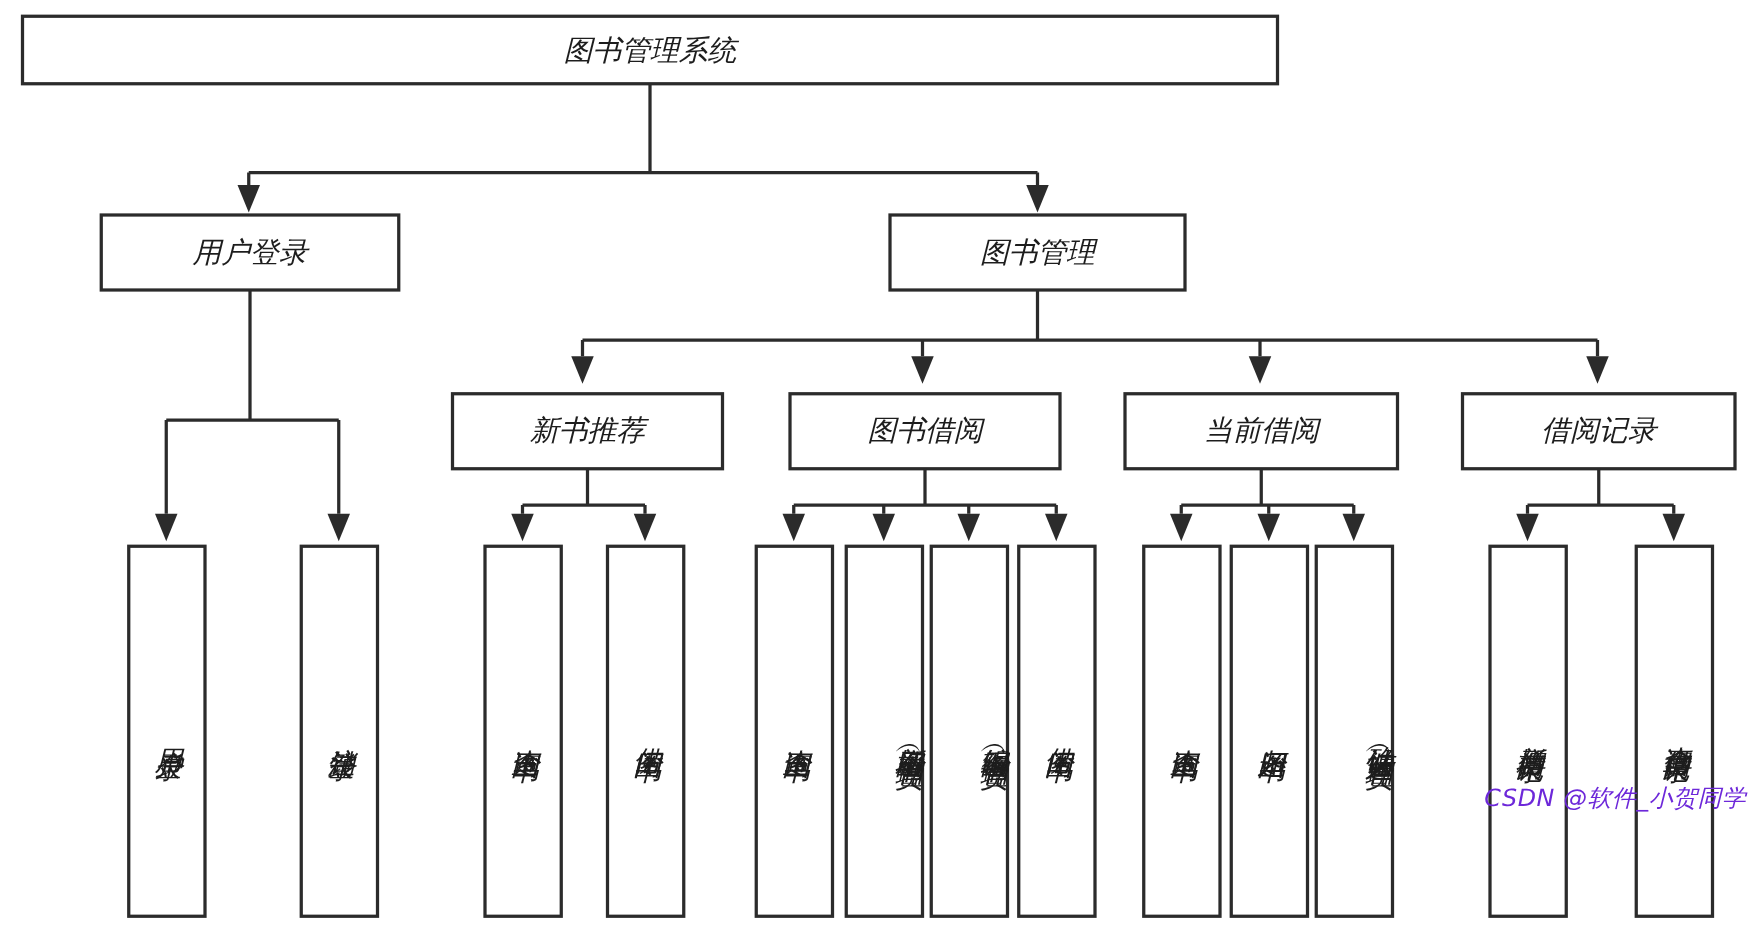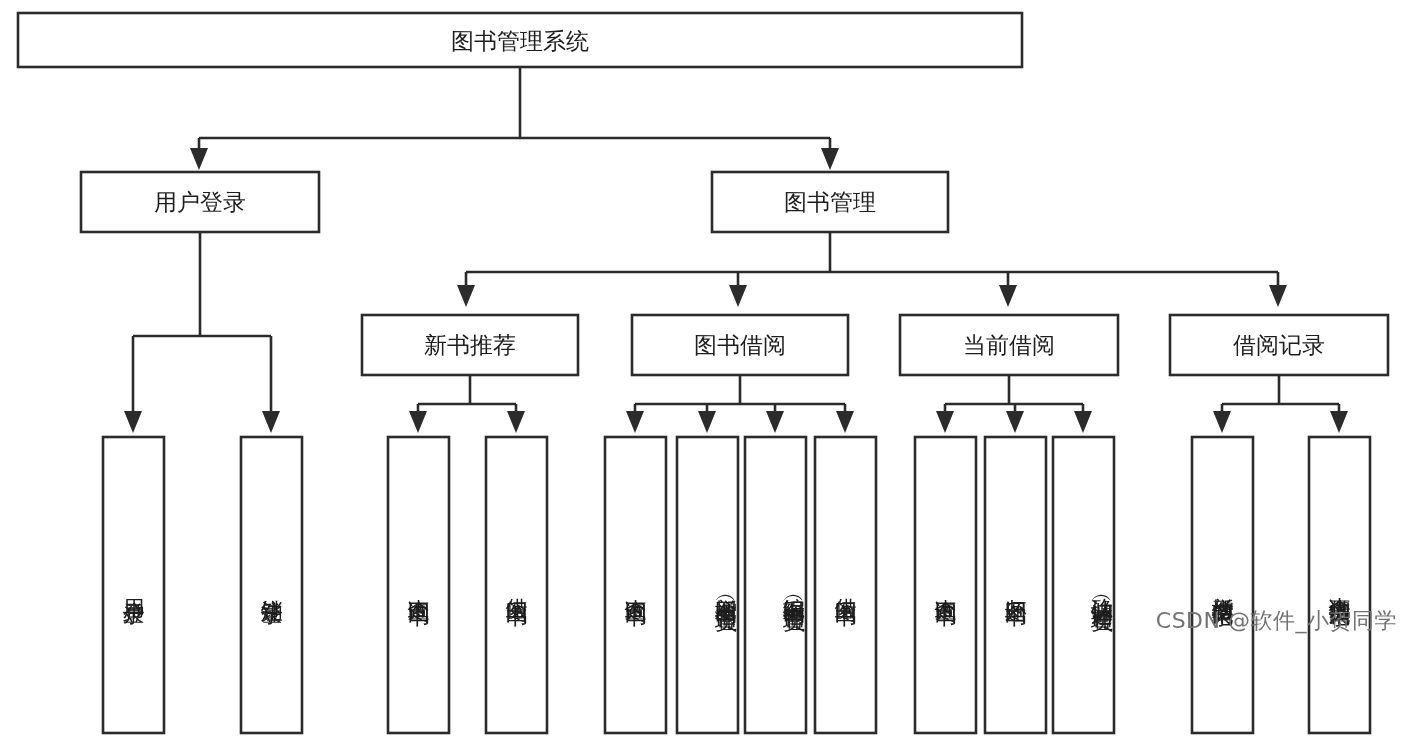--- a/index.html
+++ b/index.html
@@ -12,20 +12,21 @@
     width: 1405px;
     height: 747px;
     overflow: hidden;
     font-family: "DejaVu Sans", "Liberation Sans", sans-serif;
   }
   #diagram-root {
     position: relative;
     width: 1405px;
     height: 656px;
     background: #ffffff;
+    font-style: italic;
   }
   svg#diagram-svg {
     position: absolute;
     top: 0;
     left: 0;
     width: 1405px;
     height: 747px;
     display: block;
   }
   .node-box {
@@ -46,24 +47,24 @@
   .node-label-h {
     fill: #1d1d1d;
     font-family: "DejaVu Sans", "Liberation Sans", sans-serif;
     font-size: 23px;
     text-anchor: middle;
     dominant-baseline: middle;
   }
   .watermark-text {
     position: absolute;
     right: 8px;
-    bottom: 20px;
-    font-family: "DejaVu Sans", "Liberation Sans", sans-serif;
-    font-size: 22px;
-    color: #737373;
+    bottom: 4px;
+    font-family: "DejaVu Sans", "Liberation Sans", sans-serif;
+    font-size: 19px;
+    color: #6d28d9;
     white-space: nowrap;
     letter-spacing: 0.5px;
     pointer-events: none;
   }
   .vlabel {
     position: absolute;
     writing-mode: vertical-rl;
     text-orientation: upright;
     font-family: "DejaVu Sans", "Liberation Sans", sans-serif;
     font-size: 22px;

